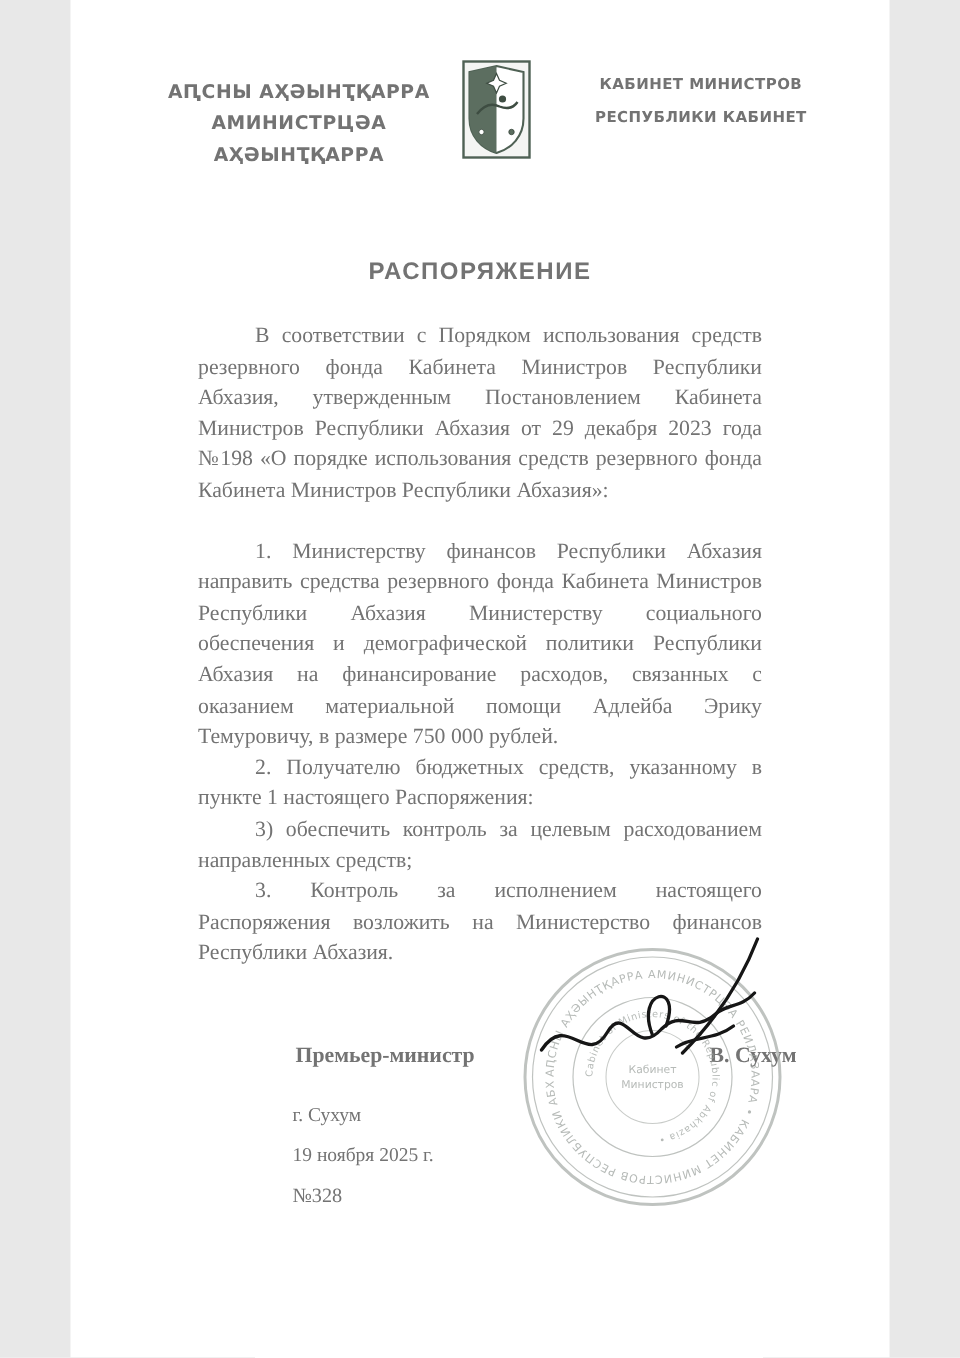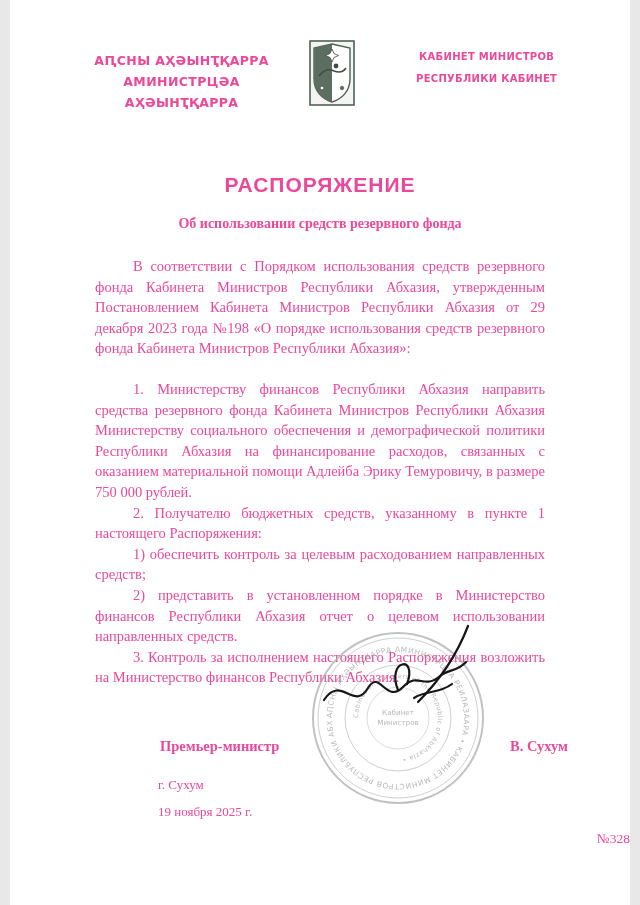--- a/index.html
+++ b/index.html
@@ -1,24 +1,24 @@
 <!DOCTYPE html>
 <html lang="ru"><head>
 <meta charset="utf-8">
 <style>
   html,body { margin:0; padding:0; background:#e8e8e8; }
   .page {
     position: relative;
-    width: 620px;
+    width: 546px;
     height: 905px;
     margin: 0 auto;
     background: #ffffff;
     overflow: hidden;
     font-family: "Liberation Serif", serif;
-    color: #ec4899;
+    color: #737373;
   }
 
   
   .doc-header {
     display: flex;
     align-items: flex-start;
     padding: 40px 40px 0 58px;
   }
   .org { font-family: "DejaVu Sans", sans-serif; font-weight: bold; }
   .org-left {
@@ -37,21 +37,21 @@
     line-height: 22px;
     padding-top: 6px;
     letter-spacing: 0.3px;
   }
 
   
   .doc-title {
     margin: 60px 0 0 0;
     text-align: center;
     font-family: "Liberation Sans", sans-serif;
-    font-size: 21px;
+    font-size: 16px;
     font-weight: bold;
     letter-spacing: 1px;
   }
   .doc-subtitle {
     margin-top: 17px;
     text-align: center;
     font-weight: bold;
     font-size: 14px;
     line-height: 19px;
   }
@@ -73,21 +73,21 @@
     margin: 50px 62px 0 150px;
     font-size: 14.5px;
     font-weight: bold;
     text-align: right;
   }
   .doc-footer {
     margin: 16px 0 12px 148px;
     font-size: 13px;
     line-height: 27px;
   }
-  .doc-footer .num { font-size: 13.5px; text-align: right; }
+  .doc-footer .num { font-size: 13.5px; }
 
   
   .seal {
     position: absolute;
     left: 300px;
     top: 630px;
     pointer-events: none;
   }
   .signature-stroke {
     position: absolute;
@@ -121,29 +121,27 @@
     </div>
 
     <div class="org org-right">
       <div>КАБИНЕТ МИНИСТРОВ</div>
       <div>РЕСПУБЛИКИ КАБИНЕТ</div>
     </div>
   </header>
 
   <h1 class="doc-title">РАСПОРЯЖЕНИЕ</h1>
   <div class="doc-subtitle">
-    <div>Об использовании средств резервного фонда</div>
   </div>
 
   <section class="doc-body">
     <p class="gap-after">В соответствии с Порядком использования средств резервного фонда Кабинета Министров Республики Абхазия, утвержденным Постановлением Кабинета Министров Республики Абхазия от 29 декабря 2023 года №198 «О порядке использования средств резервного фонда Кабинета Министров Республики Абхазия»:</p>
     <p>1. Министерству финансов Республики Абхазия направить средства резервного фонда Кабинета Министров Республики Абхазия Министерству социального обеспечения и демографической политики Республики Абхазия на финансирование расходов, связанных с оказанием материальной помощи Адлейба Эрику Темуровичу, в размере 750 000 рублей.</p>
     <p>2. Получателю бюджетных средств, указанному в пункте 1 настоящего Распоряжения:</p>
-    <p>1) обеспечить контроль за целевым расходованием направленных средств;</p>
-    <p>2) представить в установленном порядке в Министерство финансов Республики Абхазия отчет о целевом использовании направленных средств.</p>
+    <p>3) обеспечить контроль за целевым расходованием направленных средств;</p>
     <p>3. Контроль за исполнением настоящего Распоряжения возложить на Министерство финансов Республики Абхазия.</p>
   </section>
 
   <div class="sig-row">
     <span>Премьер-министр</span>
     <span>В. Сухум</span>
   </div>
 
   <div class="doc-footer">
     <div>г. Сухум</div>

